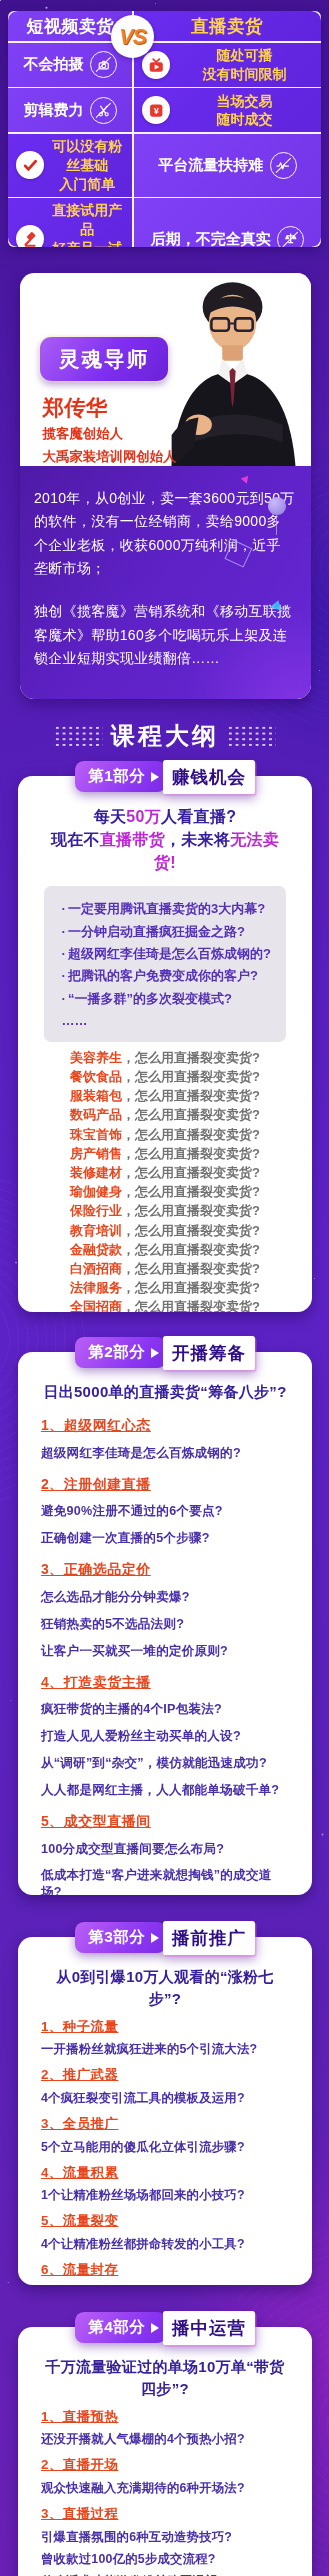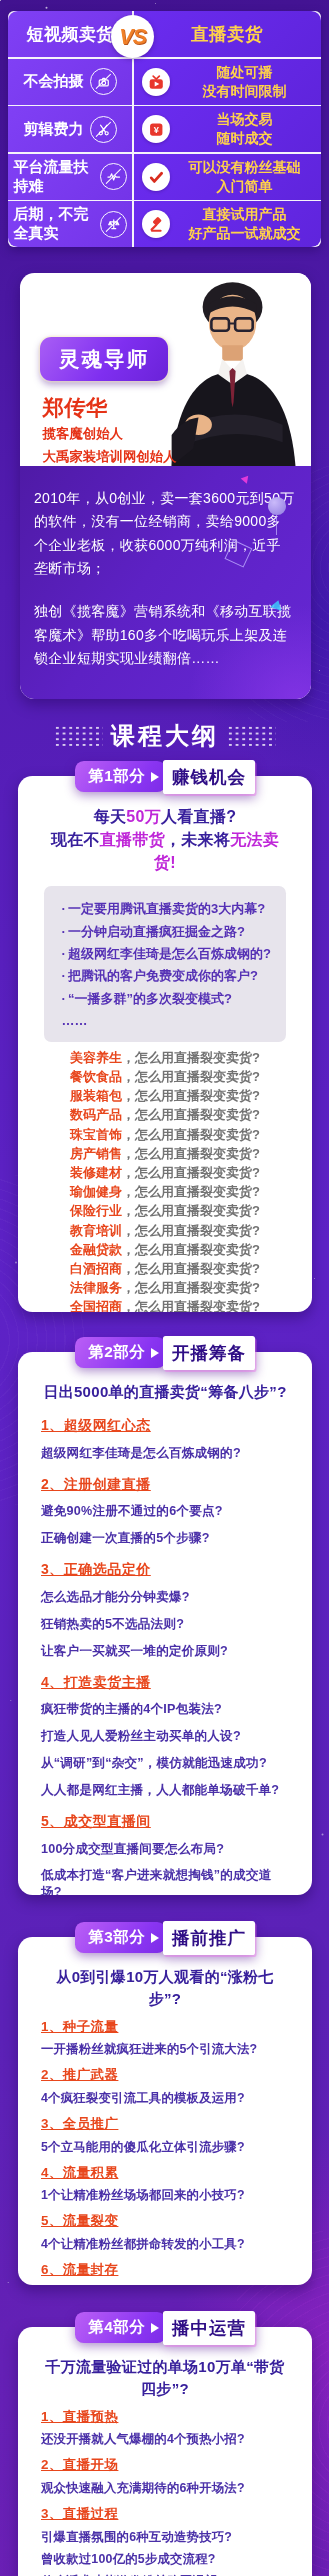--- a/index.html
+++ b/index.html
@@ -160,64 +160,64 @@
             <svg viewBox="0 0 24 24">
               <rect x="4" y="4.5" width="16" height="16" rx="3.5" fill="#e8372c"></rect>
               <text x="12" y="17" font-size="12" font-weight="bold" fill="#fff" text-anchor="middle">¥</text>
             </svg>
           </span>
           <div class="vs-right-label">
             <div>当场交易</div>
             <div>随时成交</div>
           </div>
         </div>
+        <div class="vs-cell vs-cr">
+          <span class="disc">
+            <svg viewBox="0 0 24 24">
+              <path d="M5.5 12.8l4 4.6L19 6.8" stroke="#d92c1d" stroke-width="3.6" fill="none" stroke-linecap="round" stroke-linejoin="round"></path>
+            </svg>
+          </span>
+          <div class="vs-right-label">
+            <div>可以没有粉丝基础</div>
+            <div>入门简单</div>
+          </div>
+        </div>
         <div class="vs-cell vs-cl">
           <span class="vs-left-label">平台流量扶持难</span>
           <span class="ban-icon">
             <svg viewBox="0 0 24 24" fill="none" stroke="#fff" stroke-width="1.9" stroke-linecap="round" stroke-linejoin="round">
               <path d="M3 12.5h3.4l2.4-5 3 9.5 2.6-6.5 1.6 2h5"></path>
-            </svg>
-            <i class="slash"></i>
-          </span>
-        </div>
-        <div class="vs-cell vs-cr">
-          <span class="disc">
-            <svg viewBox="0 0 24 24">
-              <path d="M5.5 12.8l4 4.6L19 6.8" stroke="#d92c1d" stroke-width="3.6" fill="none" stroke-linecap="round" stroke-linejoin="round"></path>
-            </svg>
-          </span>
-          <div class="vs-right-label">
-            <div>可以没有粉丝基础</div>
-            <div>入门简单</div>
-          </div>
-        </div>
-        <div class="vs-cell vs-cl">
-          <span class="vs-left-label">后期，不完全真实</span>
-          <span class="ban-icon">
-            <svg viewBox="0 0 24 24" fill="none" stroke="#fff" stroke-width="1.9" stroke-linecap="round" stroke-linejoin="round">
-              <path d="M12 4.5v13.5M6.5 7.5h11M9 18h6"></path>
-              <path d="M6.5 7.5L4.2 12h4.6zM17.5 7.5L15.2 12h4.6z"></path>
             </svg>
             <i class="slash"></i>
           </span>
         </div>
         <div class="vs-cell vs-cr">
           <span class="disc">
             <svg viewBox="0 0 24 24">
               <g fill="#e8372c">
                 <rect x="3.5" y="14.5" width="11" height="2.8" rx="1.2" transform="rotate(-45 9 16)"></rect>
                 <rect x="9.5" y="3" width="7.5" height="10" rx="1.8" transform="rotate(45 13 8)"></rect>
                 <rect x="5" y="19" width="14" height="2.8" rx="1.3"></rect>
               </g>
             </svg>
           </span>
           <div class="vs-right-label">
             <div>直接试用产品</div>
             <div>好产品一试就成交</div>
           </div>
+        </div>
+        <div class="vs-cell vs-cl">
+          <span class="vs-left-label">后期，不完全真实</span>
+          <span class="ban-icon">
+            <svg viewBox="0 0 24 24" fill="none" stroke="#fff" stroke-width="1.9" stroke-linecap="round" stroke-linejoin="round">
+              <path d="M12 4.5v13.5M6.5 7.5h11M9 18h6"></path>
+              <path d="M6.5 7.5L4.2 12h4.6zM17.5 7.5L15.2 12h4.6z"></path>
+            </svg>
+            <i class="slash"></i>
+          </span>
         </div>
       </div>
     <div class="vs-circle">
       <span>VS</span>
     </div>
   </section>
 
   <section class="mentor">
     <svg class="mentor-photo" viewBox="0 0 310 374" aria-hidden="true">
       <rect x="0" y="0" width="310" height="374" fill="#ffffff"></rect>

